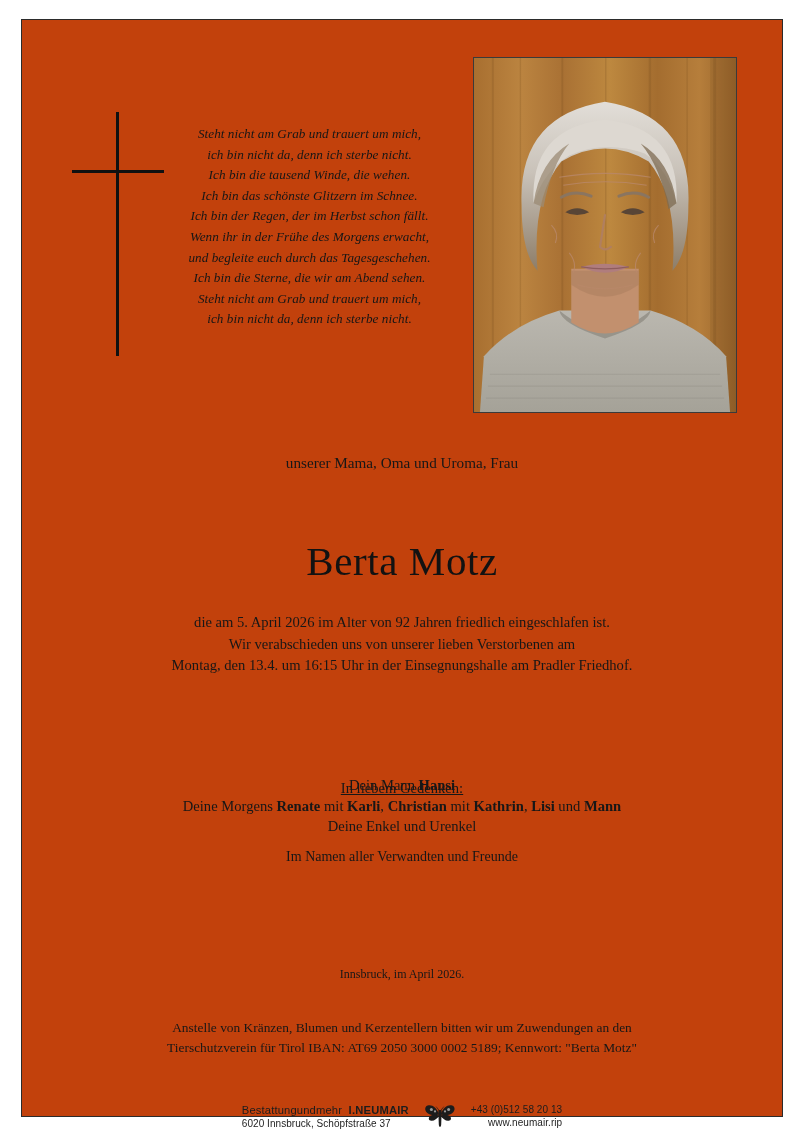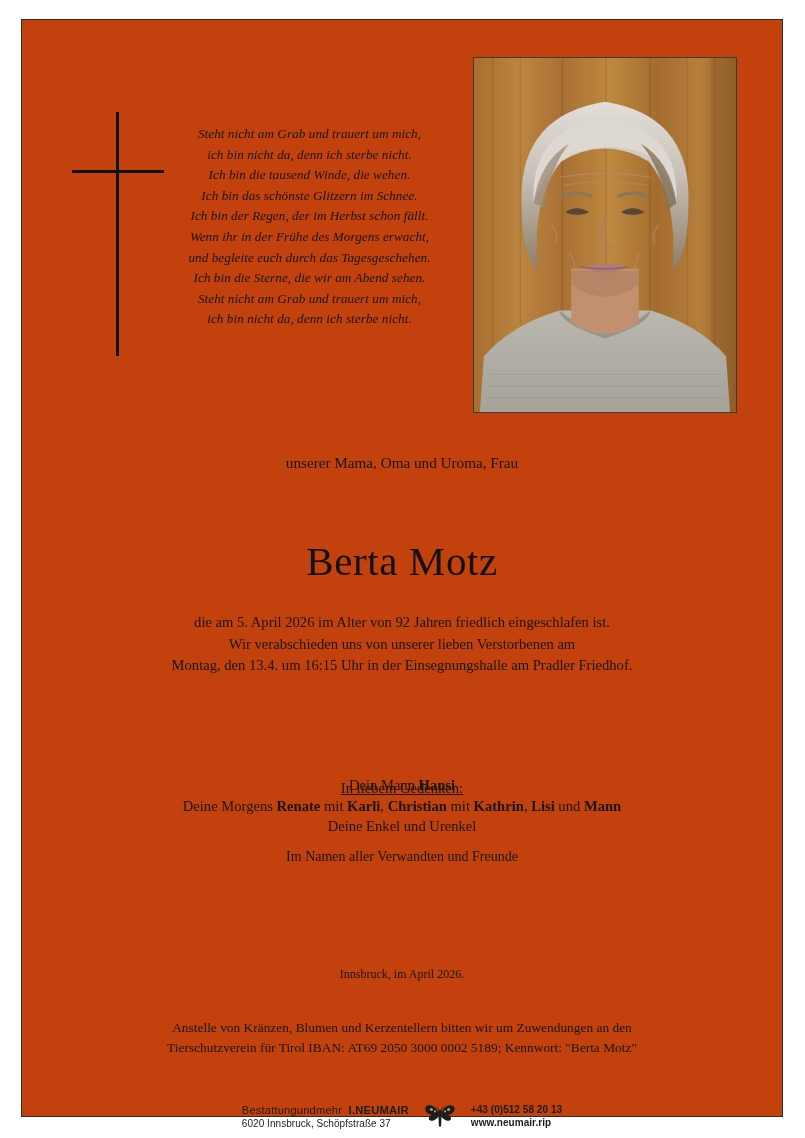--- a/index.html
+++ b/index.html
@@ -173,24 +173,25 @@
   .footer-brand .brand-b { font-weight: 500; }
   .footer-brand .brand-n { font-weight: 700; letter-spacing: 0.2px; }
   .footer-address {
     font-size: 10px;
     line-height: 13px;
     letter-spacing: 0.05px;
   }
   .footer-logo { width: 34px; height: 28px; flex: 0 0 auto; }
   .footer-logo svg { display: block; width: 100%; height: 100%; }
   .footer-right {
+    text-align: right;
     font-size: 10px;
     line-height: 13.5px;
     letter-spacing: 0.05px;
-    font-weight: 700;
+    font-weight: 400;
   }
 </style>
 </head>
 <body>
 
 <div class="page-frame">
   <div class="page-inner">
 
     <div class="cross">
       <div class="v-bar"></div>

